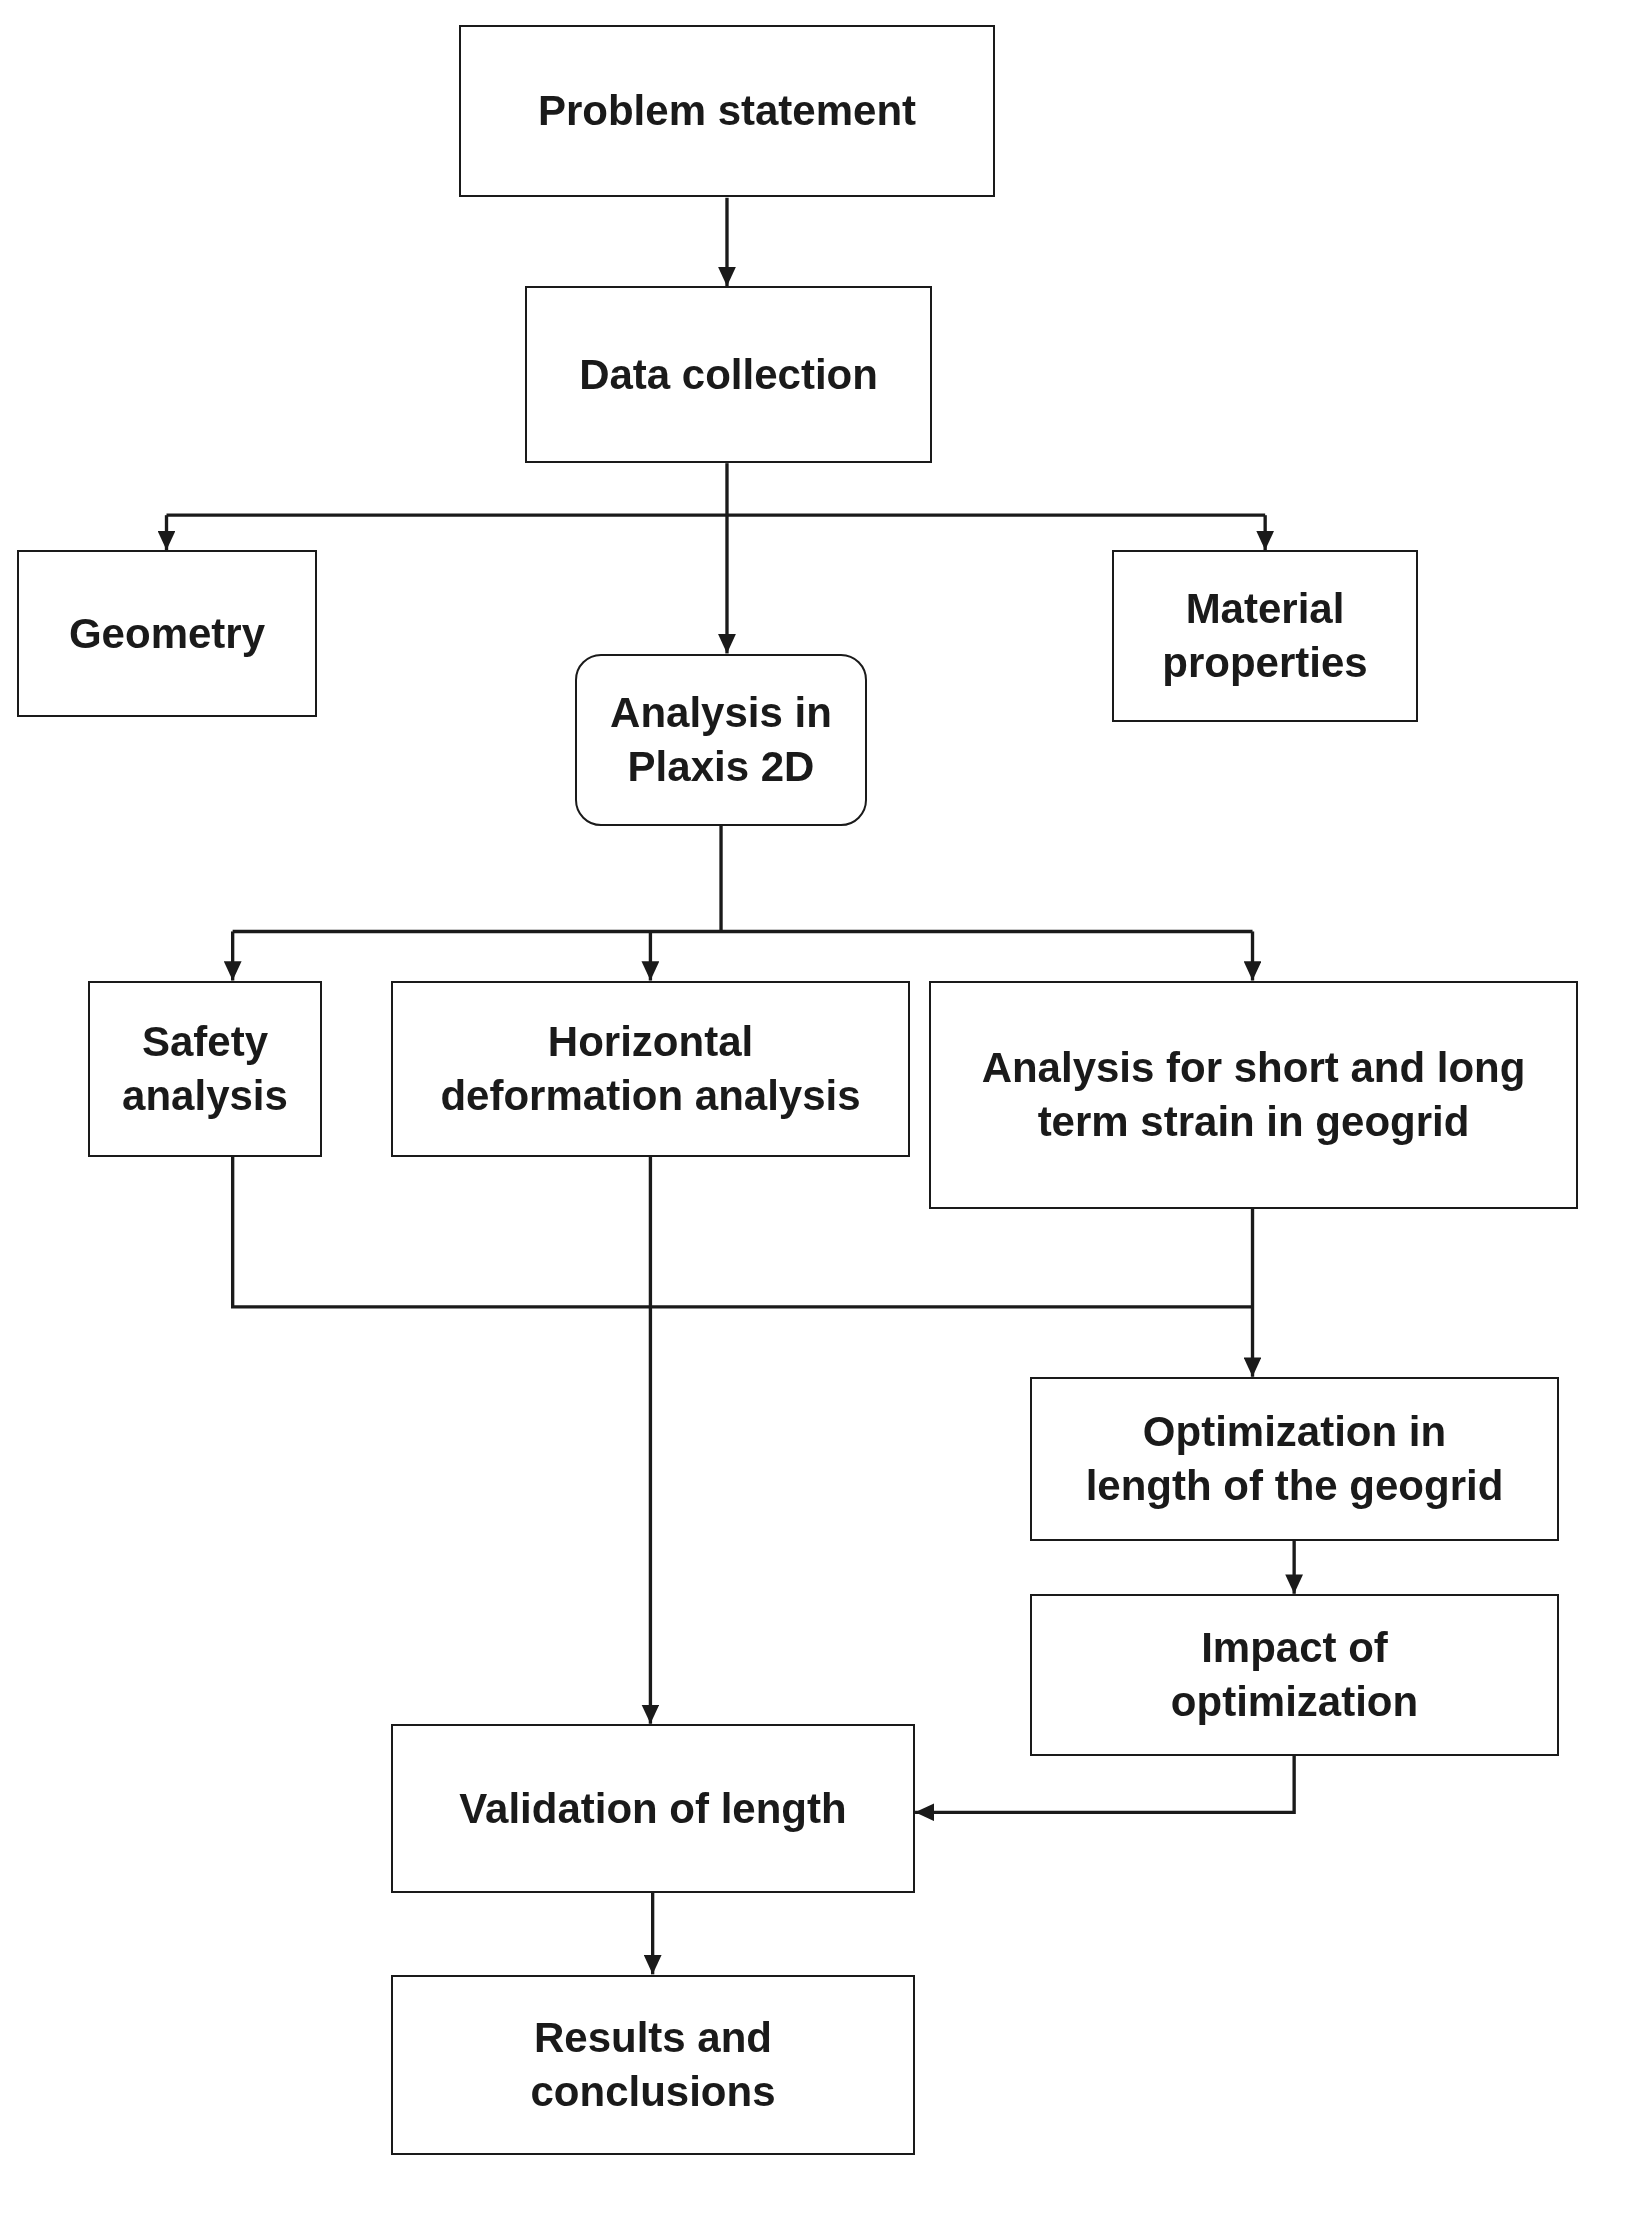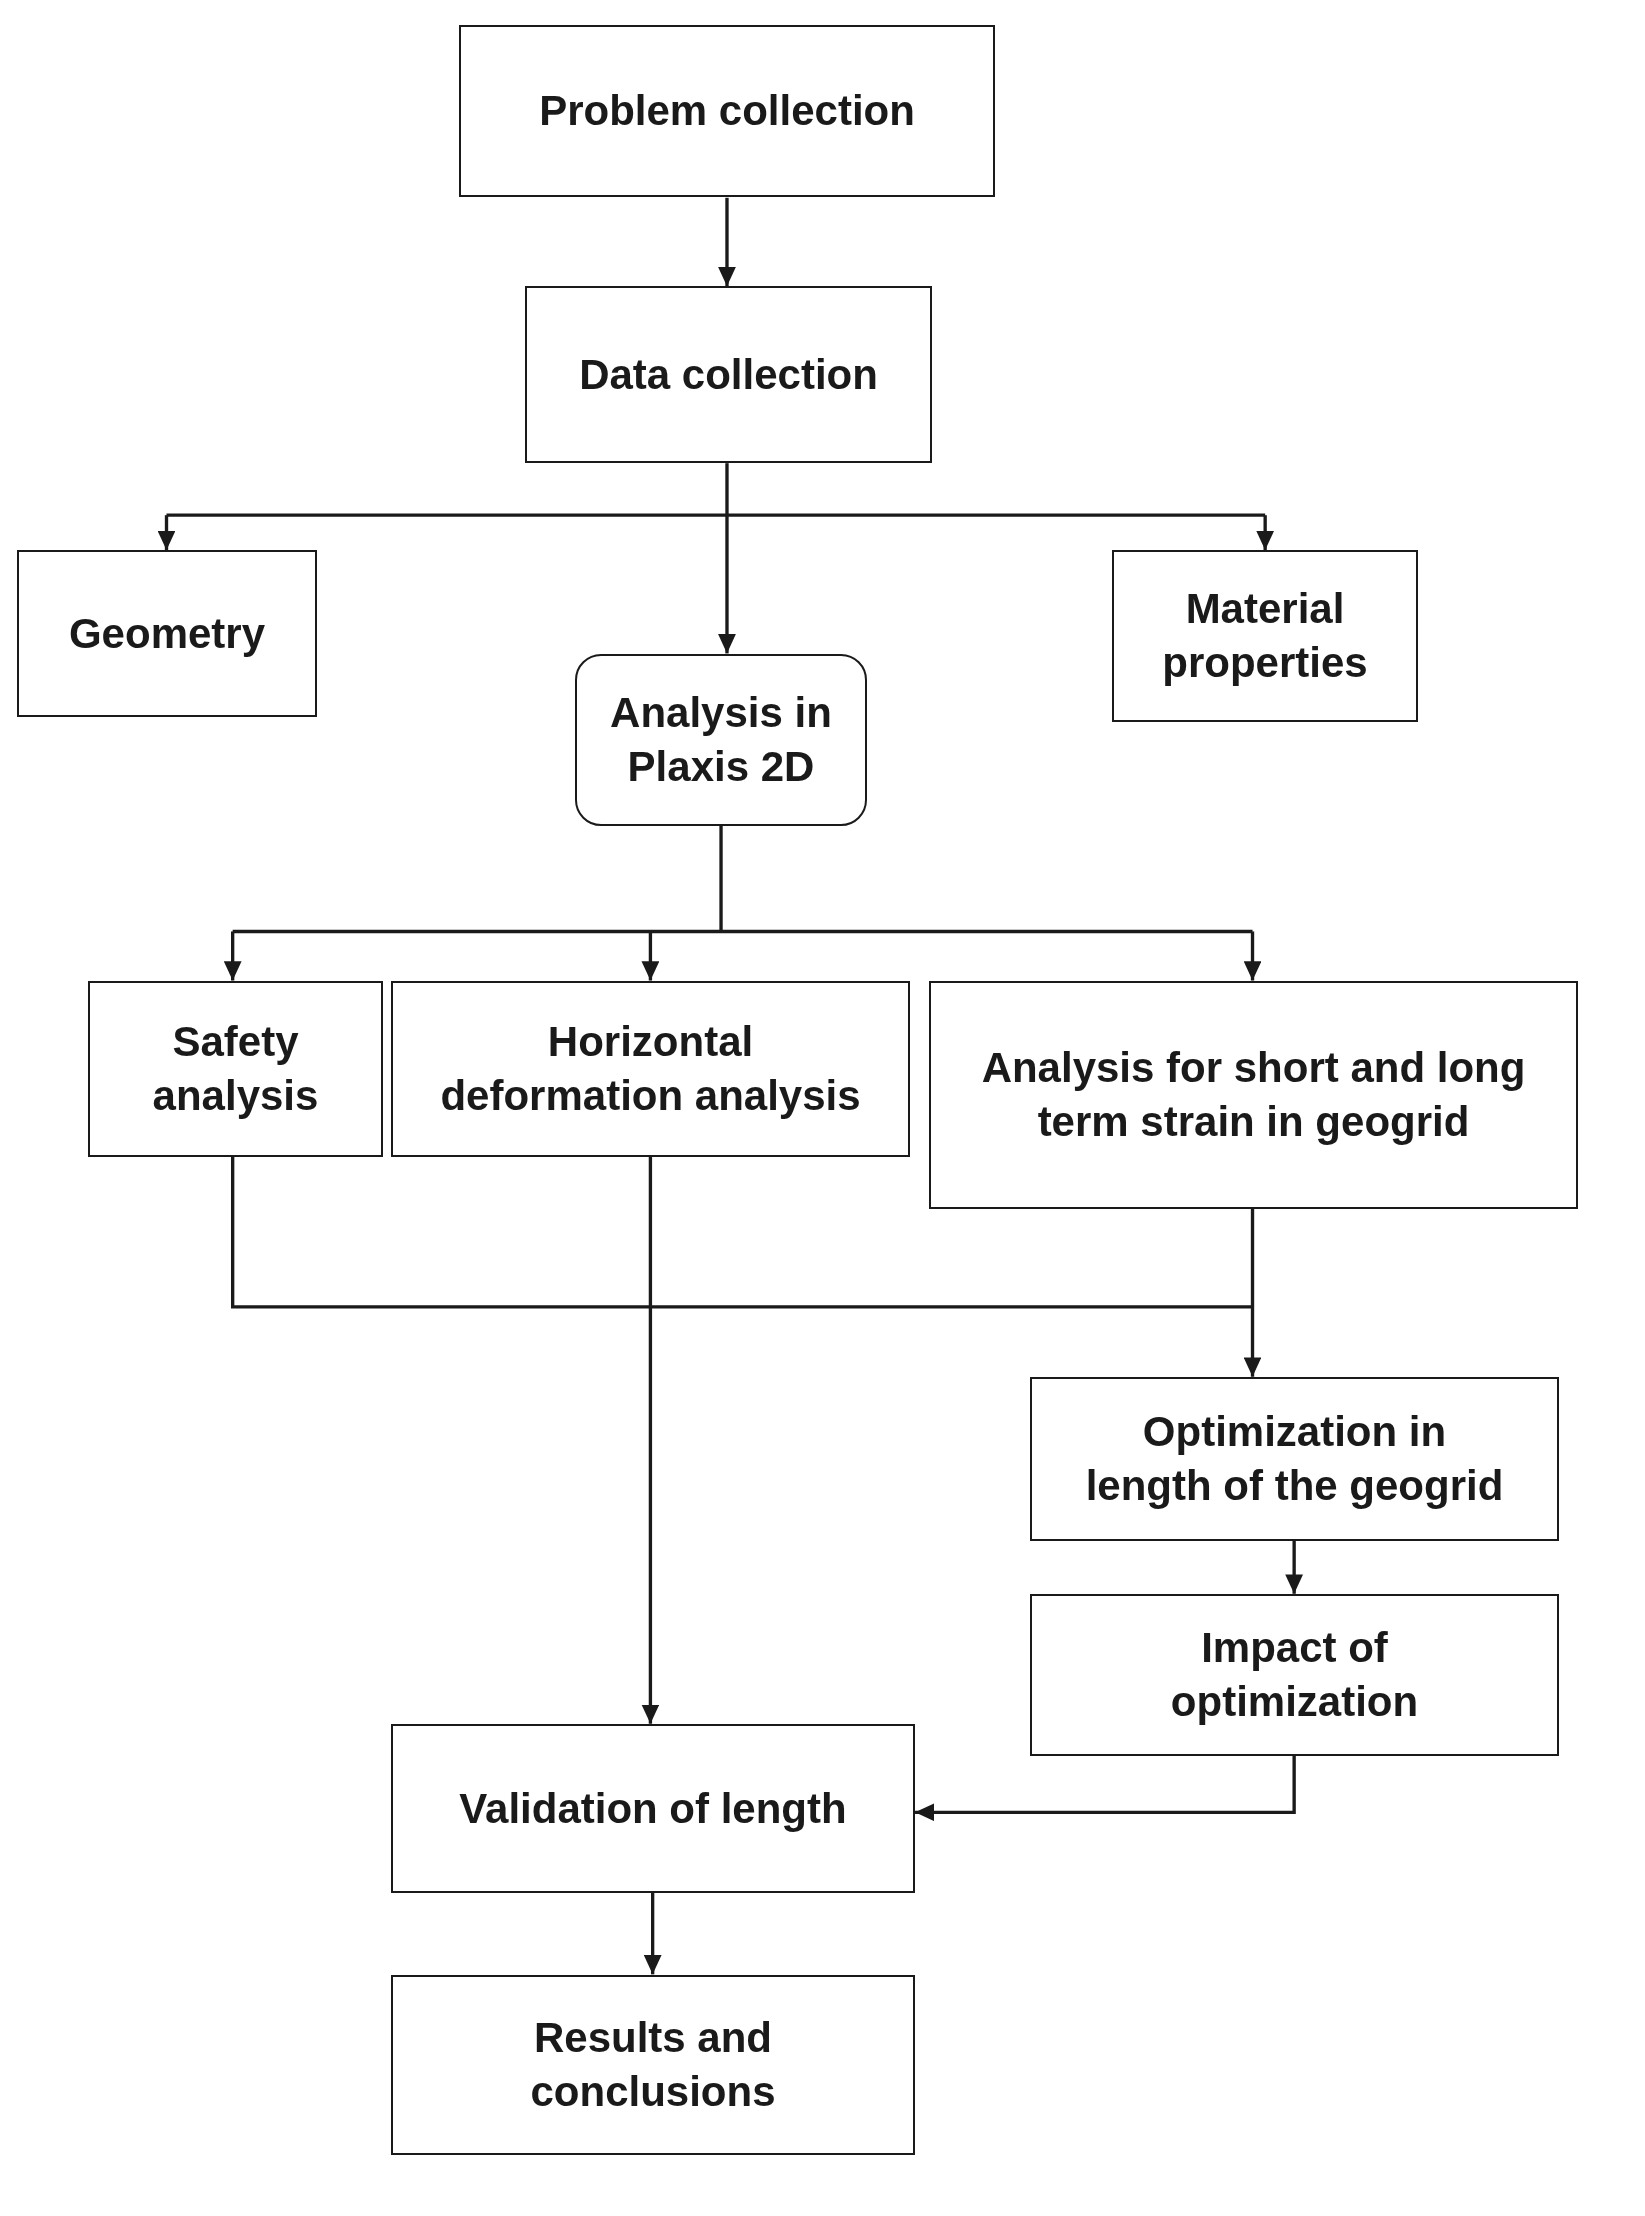--- a/index.html
+++ b/index.html
@@ -37,21 +37,21 @@
     font-size: 42px;
     line-height: 1.28;
     color: var(--text);
     padding: 0 10.4px;
   }
   #node-problem-statement      { left: 459px;  top: 25px;   width: 536px; height: 172px; }
   #node-data-collection        { left: 525px;  top: 286px;  width: 407px; height: 177px; }
   #node-geometry               { left: 17px;   top: 550px;  width: 300px; height: 167px; }
   #node-material-properties    { left: 1112px; top: 550px;  width: 306px; height: 172px; }
   #node-analysis-plaxis        { left: 575px;  top: 654px;  width: 292px; height: 172px; border-radius: 26px; }
-  #node-safety-analysis        { left: 88px;  top: 981px; width: 295px; height: 176px; }
+  #node-safety-analysis        { left: 88px;  top: 981px; width: 234px; height: 176px; }
   #node-horizontal-deformation { left: 391px;  top: 981px; width: 519px; height: 176px; }
   #node-geogrid-strain         { left: 929px; top: 981px; width: 649px; height: 228px; }
   #node-optimization           { left: 1030px; top: 1377px; width: 529px; height: 164px; }
   #node-impact                 { left: 1030px; top: 1594px; width: 529px; height: 162px; }
   #node-validation             { left: 391px;  top: 1724px; width: 524px; height: 169px; }
   #node-results                { left: 391px;  top: 1975px; width: 524px; height: 180px; }
 </style>
 </head>
 <body>
 
@@ -90,21 +90,21 @@
     <path d="M1741,2072 V2144" marker-end="url(#arrowhead)"></path>
 
     <path d="M1741,2362 V2438 H1231" marker-end="url(#arrowhead)"></path>
 
     <path d="M875,1556 V2319" marker-end="url(#arrowhead)"></path>
 
     <path d="M878,2546 V2656" marker-end="url(#arrowhead)"></path>
   </svg>
 
   <div class="node" id="node-problem-statement">
-    <span class="label">Problem collection</span>
+    <span class="label">Problem statement</span>
   </div>
 
   <div class="node" id="node-data-collection">
     <span class="label">Data collection</span>
   </div>
 
   <div class="node" id="node-geometry">
     <span class="label">Geometry</span>
   </div>
 

